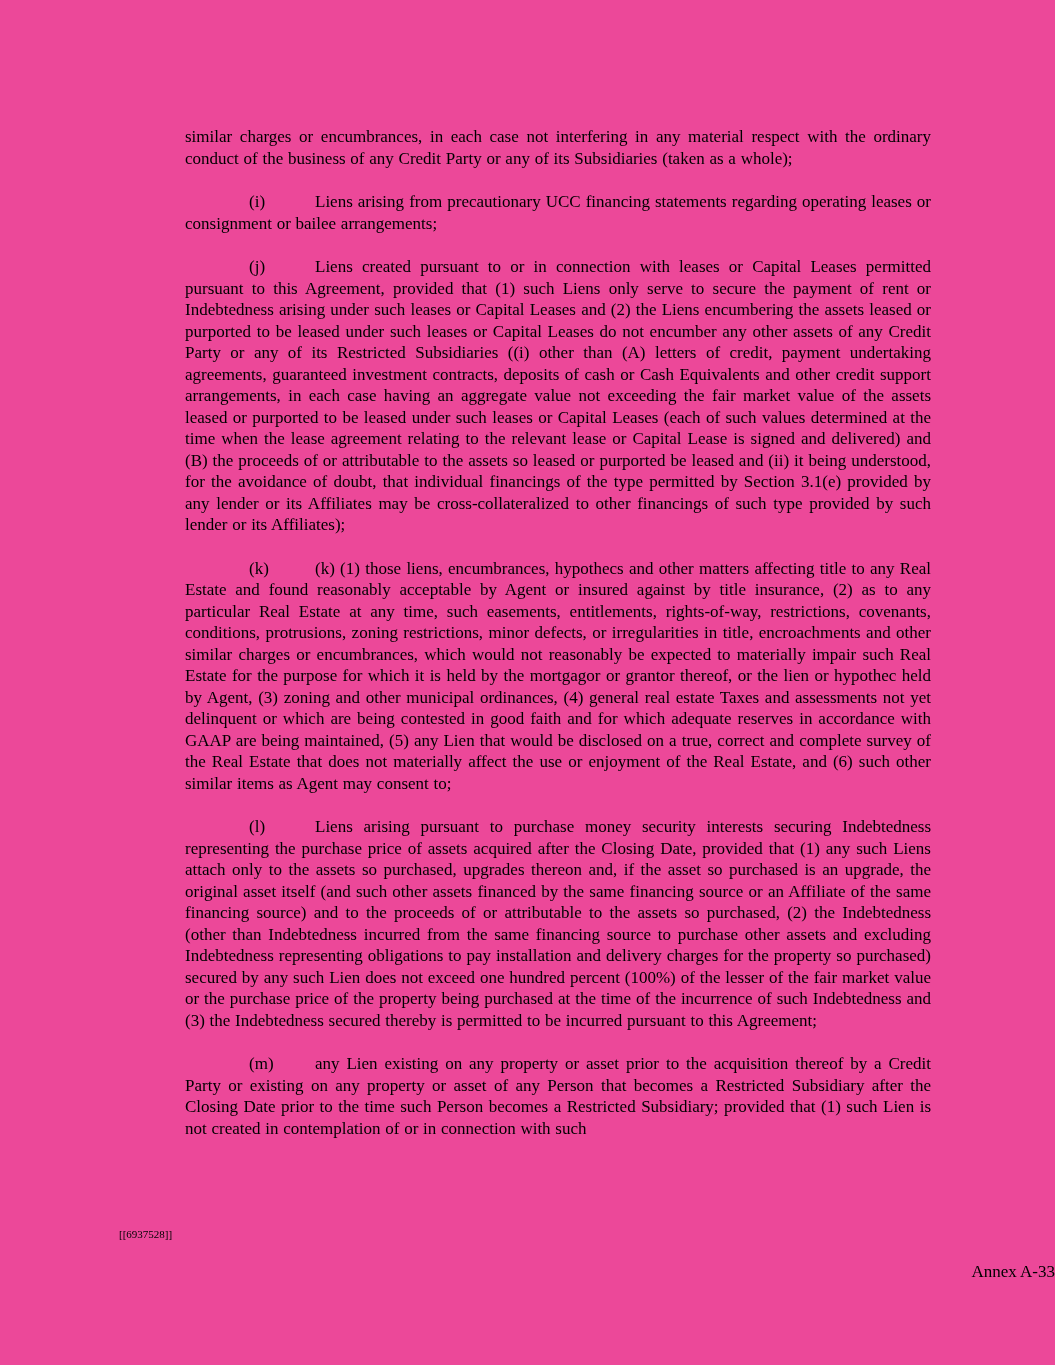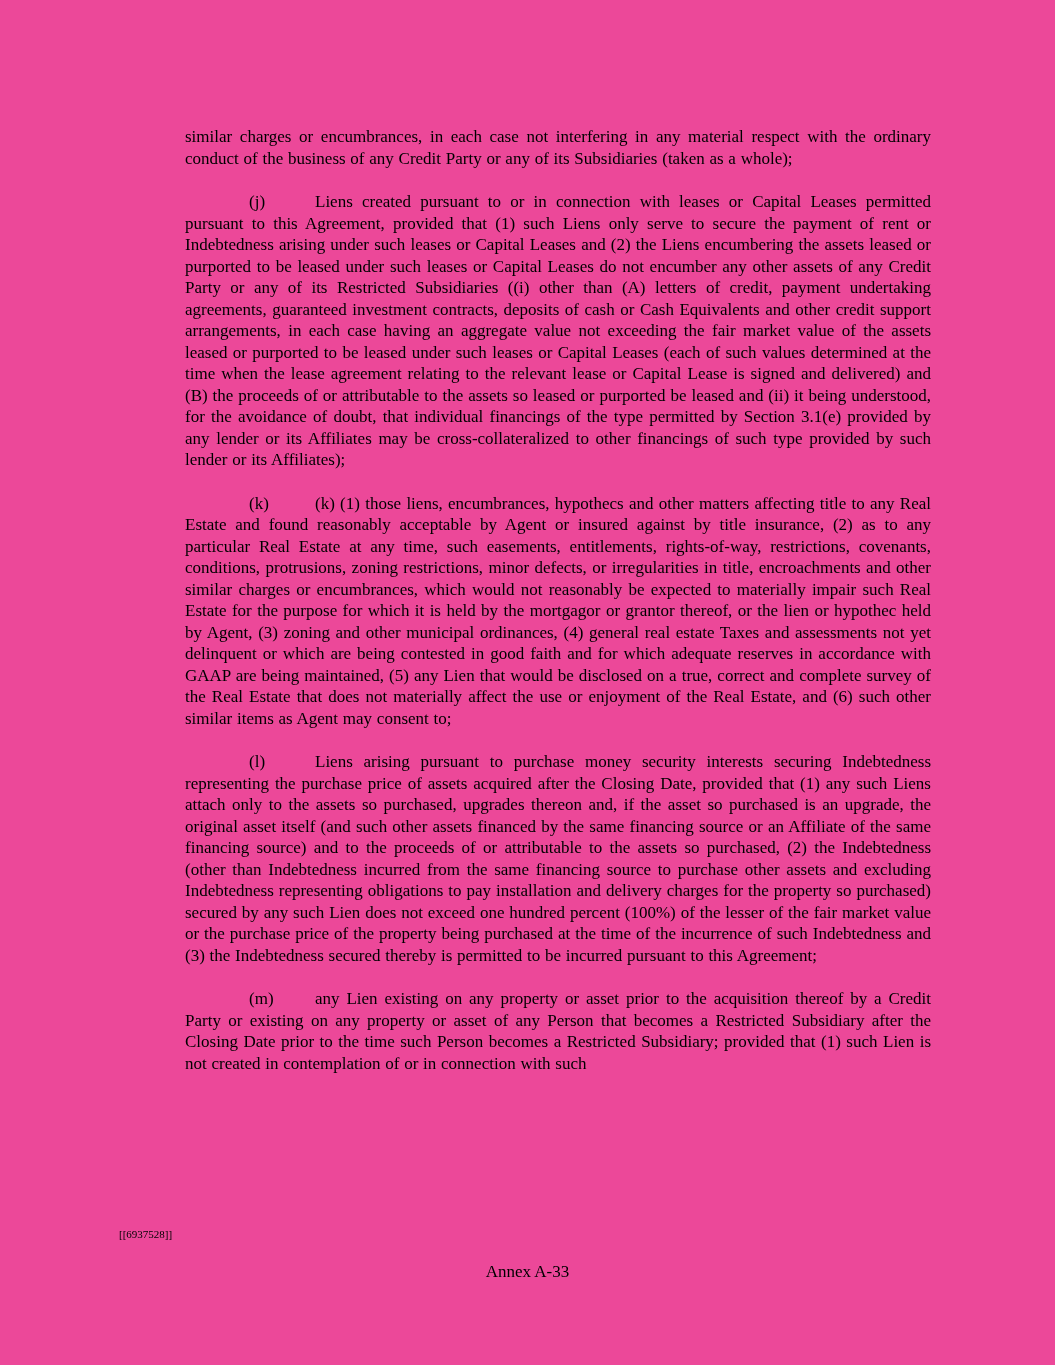--- a/index.html
+++ b/index.html
@@ -31,37 +31,38 @@
     width: 130px;
     padding-left: 64px;
     box-sizing: border-box;
   }
   .u { }
   .footer-center {
     position: absolute;
     left: 0;
     top: 1262px;
     width: 100%;
-    text-align: center;
+    text-align: right;
     font-size: 17px;
     font-family: Liberation Serif, serif;
   }
   .footer-left {
     position: absolute;
     left: 119px;
     top: 1228px;
     font-size: 11px;
   }
 </style>
 </head>
 <body>
 
 <div class="page">
   <div class="doc-body">
       <p class="para"><span>similar charges or encumbrances, in each case not interfering in any material respect with the ordinary conduct of the business of any Credit Party or any of its Subsidiaries (taken as a whole);</span></p>
+      <p class="para"><span class="label">(i)</span><span>Liens arising from precautionary UCC financing statements regarding operating leases or consignment or bailee arrangements;</span></p>
       <p class="para"><span class="label">(j)</span><span>Liens created pursuant to or in connection with leases or Capital Leases permitted pursuant to this Agreement, </span><span class="u">provided</span><span> that (1) such Liens only serve to secure the payment of rent or Indebtedness arising under such leases or Capital Leases and (2) the Liens encumbering the assets leased or purported to be leased under such leases or Capital Leases do not encumber any other assets of any Credit Party or any of its Restricted Subsidiaries ((i) other than (A) letters of credit, payment undertaking agreements, guaranteed investment contracts, deposits of cash or Cash Equivalents and other credit support arrangements, in each case having an aggregate value not exceeding the fair market value of the assets leased or purported to be leased under such leases or Capital Leases (each of such values determined at the time when the lease agreement relating to the relevant lease or Capital Lease is signed and delivered) and (B) the proceeds of or attributable to the assets so leased or purported be leased and (ii) it being understood, for the avoidance of doubt, that individual financings of the type permitted by </span><span class="u">Section 3.1(e)</span><span> provided by any lender or its Affiliates may be cross-collateralized to other financings of such type provided by such lender or its Affiliates);</span></p>
       <p class="para"><span class="label">(k)</span><span>(k) (1) those liens, encumbrances, hypothecs and other matters affecting title to any Real Estate and found reasonably acceptable by Agent or insured against by title insurance, (2) as to any particular Real Estate at any time, such easements, entitlements, rights-of-way, restrictions, covenants, conditions, protrusions, zoning restrictions, minor defects, or irregularities in title, encroachments and other similar charges or encumbrances, which would not reasonably be expected to materially impair such Real Estate for the purpose for which it is held by the mortgagor or grantor thereof, or the lien or hypothec held by Agent, (3) zoning and other municipal ordinances, (4) general real estate Taxes and assessments not yet delinquent or which are being contested in good faith and for which adequate reserves in accordance with GAAP are being maintained, (5) any Lien that would be disclosed on a true, correct and complete survey of the Real Estate that does not materially affect the use or enjoyment of the Real Estate, and (6) such other similar items as Agent may consent to;</span></p>
       <p class="para"><span class="label">(l)</span><span>Liens arising pursuant to purchase money security interests securing Indebtedness representing the purchase price of assets acquired after the Closing Date, </span><span class="u">provided</span><span> that (1) any such Liens attach only to the assets so purchased, upgrades thereon and, if the asset so purchased is an upgrade, the original asset itself (and such other assets financed by the same financing source or an Affiliate of the same financing source) and to the proceeds of or attributable to the assets so purchased, (2) the Indebtedness (other than Indebtedness incurred from the same financing source to purchase other assets and excluding Indebtedness representing obligations to pay installation and delivery charges for the property so purchased) secured by any such Lien does not exceed one hundred percent (100%) of the lesser of the fair market value or the purchase price of the property being purchased at the time of the incurrence of such Indebtedness and (3) the Indebtedness secured thereby is permitted to be incurred pursuant to this Agreement;</span></p>
       <p class="para"><span class="label">(m)</span><span>any Lien existing on any property or asset prior to the acquisition thereof by a Credit Party or existing on any property or asset of any Person that becomes a Restricted Subsidiary after the Closing Date prior to the time such Person becomes a Restricted Subsidiary; </span><span class="u">provided</span><span> that (1) such Lien is not created in contemplation of or in connection with such</span></p>
     </div>
   <div class="footer-center">Annex A-33</div>
   <div class="footer-left">[[6937528]]</div>
 </div>
 
 </body></html>

